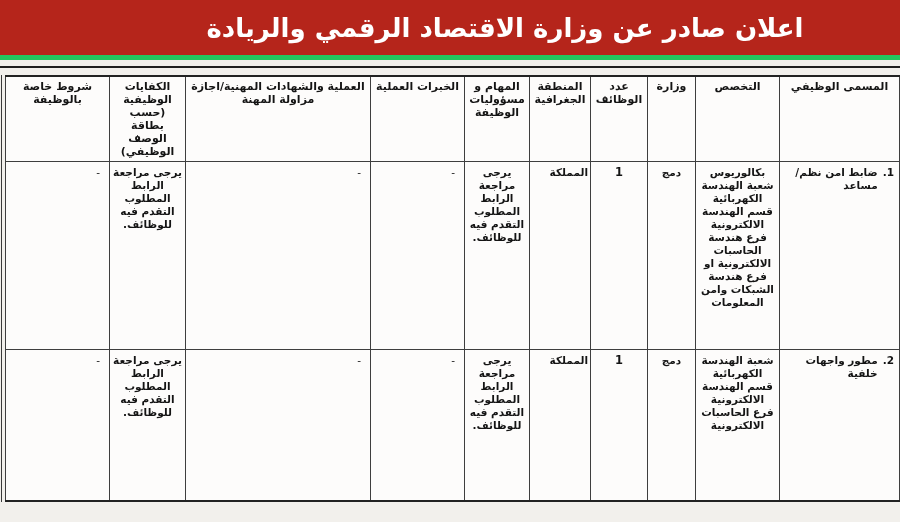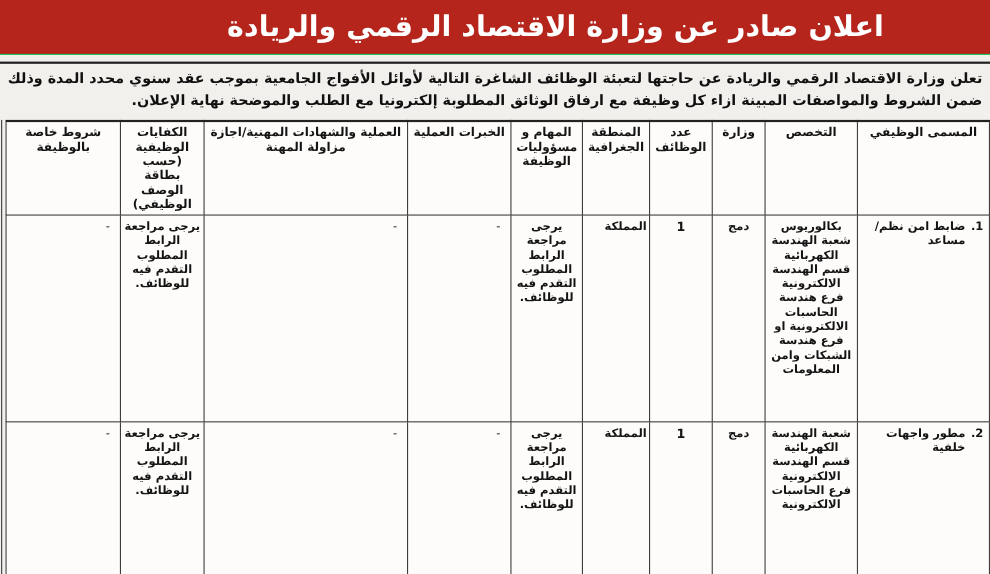--- a/index.html
+++ b/index.html
@@ -6,24 +6,24 @@
   body{
     width:900px;height:522px;overflow:hidden;
     background:#f2f0ec;
     font-family:"DejaVu Sans", sans-serif;
     -webkit-font-smoothing:antialiased;
   }
   .page{width:900px;height:522px;position:relative;}
 
   
   .banner{
-    height:50px;background:#b5251b;
+    height:60px;background:#b5251b;
     display:flex;align-items:center;justify-content:center;
     padding-left:110px;box-sizing:border-box;
-    border-bottom:1px solid #22c55e;
+    border-bottom:5px solid #22c55e;
   }
   .banner-title{
     color:#ffffff;font-weight:bold;font-size:26px;line-height:46px;
     direction:rtl;white-space:nowrap;
   }
 
   
   .rule{border-top:2px solid #1f1f1f;margin:6px 0 0 0;}
 
   
@@ -71,21 +71,20 @@
 <body>
 
 <div class="page">
 
   <div class="banner">
     <div class="banner-title">اعلان صادر عن وزارة الاقتصاد الرقمي والريادة</div>
   </div>
 
   <div class="rule"></div>
 
-  <p class="intro">تعلن وزارة الاقتصاد الرقمي والريادة عن حاجتها لتعبئة الوظائف الشاغرة التالية لأوائل الأفواج الجامعية بموجب عقد سنوي محدد المدة وذلك ضمن الشروط والمواصفات المبينة ازاء كل وظيفة مع ارفاق الوثائق المطلوبة إلكترونيا مع الطلب والموضحة نهاية الإعلان.</p>
 
   <div class="tablewrap">
     <table class="jobs">
       <colgroup>
         <col style="width:120px">
           <col style="width:84px">
           <col style="width:48px">
         <col style="width:57px">
           <col style="width:61px">
           <col style="width:65px">

